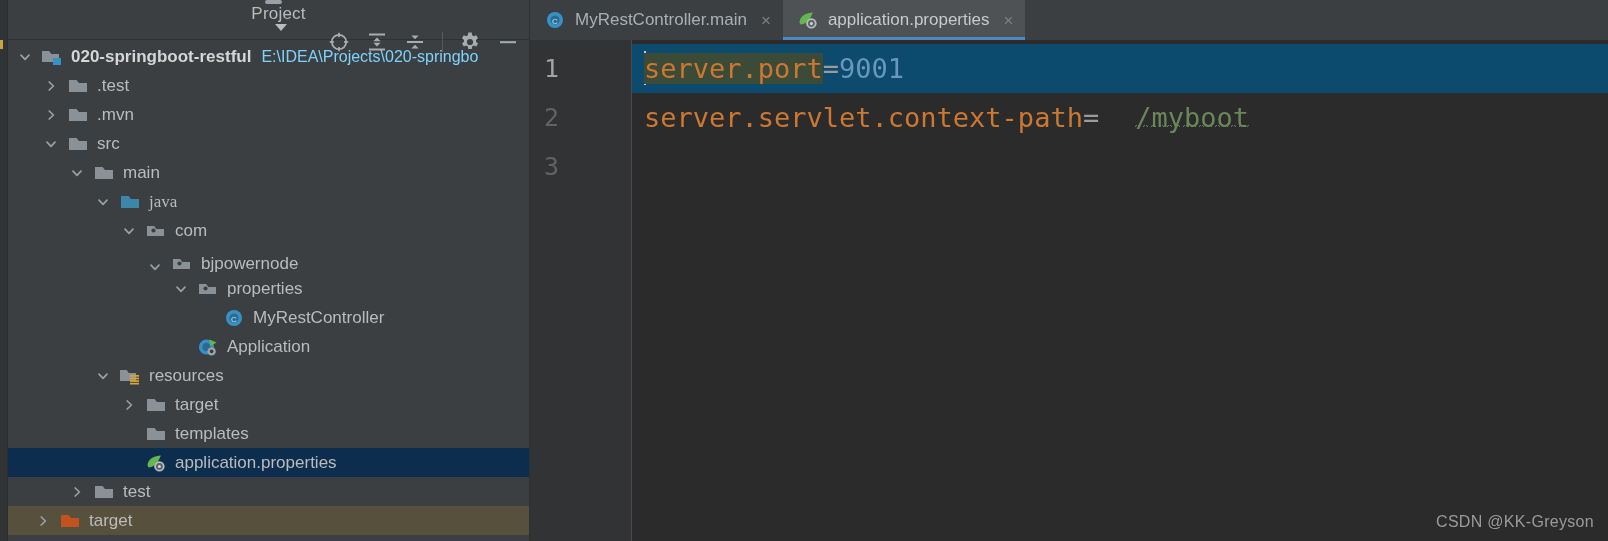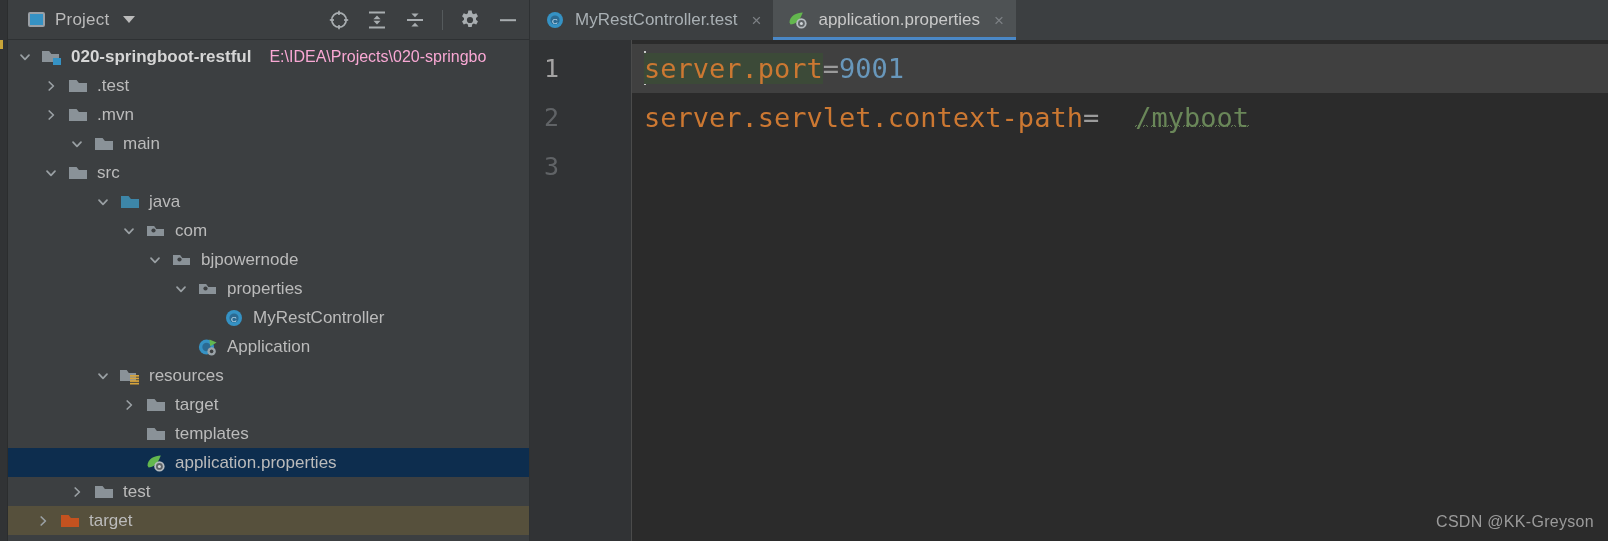--- a/index.html
+++ b/index.html
@@ -31,20 +31,21 @@
     border-right: 1px solid #2e3133;
     position: relative;
     flex: 0 0 522px;
     overflow: hidden;
   }
   .sidebar-header {
     height: 40px; display: flex; align-items: center;
     padding: 0 10px 0 20px;
     background: #3c3f41;
     border-bottom: 1px solid #2e3133;
+    flex-direction: column;
   }
   .sb-title {
     color: #bbbbbb; font-size: 17px; margin-left: 10px; letter-spacing: .2px;
   }
   .proj-icon {
     width: 17px; height: 15px; border: 2px solid #9aa0a6; border-radius: 2px;
     background: #3592c4; display: inline-block;
   }
   .caret-down-small {
     width: 0; height: 0; margin-left: 14px;
@@ -61,21 +62,21 @@
     height: 29px; display: flex; align-items: center;
     white-space: nowrap; position: relative;
   }
   .row.selected { background: #0d2d4e; }
   .row.excluded { background: #56503c; }
   .arrow { width: 14px; height: 14px; flex: 0 0 14px; display:block; }
   .arrow.empty { visibility: hidden; }
   .ic { flex: 0 0 auto; display: block; margin-right: 8px; }
   .label { font-size: 17px; color: #bbbbbb; }
   .label.bold { font-weight: bold; color: #d6d6d6; }
-  .path-hint { font-size: 16px; color: #f9a8d4; margin-left: 18px; text-align: center; }
+  .path-hint { font-size: 16px; color: #7dd3fc; margin-left: 10px; text-align: center; }
 
   
   .editor-pane {
     flex: 1 1 auto; height: 541px; background: #2b2b2b;
     display: flex; flex-direction: column; position: relative;
   }
   .tabbar {
     height: 40px; background: #3c3f41; display: flex; align-items: stretch;
     flex: 0 0 40px;
   }
@@ -100,21 +101,21 @@
     height: 49px; line-height: 49px; text-align: left; padding-left: 14px;
     font-family: "DejaVu Sans Mono", monospace; font-size: 25px; color: #606366;
   }
   .lineno.current { color: #a4a3a3; }
   .codelines { flex: 1 1 auto; padding-top: 4px; position: relative; }
   .codeline {
     height: 49px; line-height: 49px; padding-left: 12px;
     font-family: "DejaVu Sans Mono", monospace; font-size: 27px;
     white-space: pre; position: relative;
   }
-  .codeline.current { background: #404040; }
+  .codeline.current { background: #0c4a6e; }
   .tok-key { color: #cc7832; }
   .tok-eq { color: #9b9b9b; }
   .tok-num { color: #6897bb; }
   .tok-str { color: #6a8759; }
   .sel { background: #3c4a38; }
   .caret {
     display: inline-block; width: 2px; height: 34px; background: #c8c8c8;
     vertical-align: -7px; margin-right: -2px;
   }
   .squiggle {
@@ -208,58 +209,58 @@
         </div>
         <div class="row" style="padding-left: 36px;">
           <svg width="14" height="14" viewBox="0 0 14 14" class="arrow" style="margin-right: 9px;">
             <path fill="none" stroke="#9aa0a4" stroke-width="1.7" stroke-linecap="round" stroke-linejoin="round" d="M5.2 3 L9.4 7 L5.2 11"></path>
           </svg>
           <svg width="22" height="20" viewBox="0 0 22 20" class="ic">
             <path d="M2 16 L2 4 L9.559999999999999 4 L11.9 7 L20 7 L20 16 Z" fill="#8a9298"></path>
           </svg>
           <span class="label">.mvn</span>
         </div>
+        <div class="row" style="padding-left: 36px;">
+          <svg width="14" height="14" viewBox="0 0 14 14" class="arrow" style="margin-right: 9px;">
+            <path fill="none" stroke="#9aa0a4" stroke-width="1.7" stroke-linecap="round" stroke-linejoin="round" d="M3 5.2 L7 9.4 L11 5.2"></path>
+          </svg>
+          <svg width="22" height="20" viewBox="0 0 22 20" class="ic">
+            <path d="M2 16 L2 4 L9.559999999999999 4 L11.9 7 L20 7 L20 16 Z" fill="#8a9298"></path>
+          </svg>
+          <span class="label">src</span>
+        </div>
         <div class="row" style="padding-left: 62px;">
           <svg width="14" height="14" viewBox="0 0 14 14" class="arrow" style="margin-right: 9px;">
             <path fill="none" stroke="#9aa0a4" stroke-width="1.7" stroke-linecap="round" stroke-linejoin="round" d="M3 5.2 L7 9.4 L11 5.2"></path>
           </svg>
           <svg width="22" height="20" viewBox="0 0 22 20" class="ic">
             <path d="M2 16 L2 4 L9.559999999999999 4 L11.9 7 L20 7 L20 16 Z" fill="#8a9298"></path>
           </svg>
           <span class="label">main</span>
         </div>
-        <div class="row" style="padding-left: 36px;">
-          <svg width="14" height="14" viewBox="0 0 14 14" class="arrow" style="margin-right: 9px;">
-            <path fill="none" stroke="#9aa0a4" stroke-width="1.7" stroke-linecap="round" stroke-linejoin="round" d="M3 5.2 L7 9.4 L11 5.2"></path>
-          </svg>
-          <svg width="22" height="20" viewBox="0 0 22 20" class="ic">
-            <path d="M2 16 L2 4 L9.559999999999999 4 L11.9 7 L20 7 L20 16 Z" fill="#8a9298"></path>
-          </svg>
-          <span class="label">src</span>
-        </div>
-        <div class="row" style="padding-left: 88px;">
+        <div class="row" style="padding-left: 88px; font-family: Liberation Serif, serif;">
           <svg width="14" height="14" viewBox="0 0 14 14" class="arrow" style="margin-right: 9px;">
             <path fill="none" stroke="#9aa0a4" stroke-width="1.7" stroke-linecap="round" stroke-linejoin="round" d="M3 5.2 L7 9.4 L11 5.2"></path>
           </svg>
           <svg width="22" height="20" viewBox="0 0 22 20" class="ic">
             <path d="M2 16 L2 4 L9.559999999999999 4 L11.9 7 L20 7 L20 16 Z" fill="#3d86a8"></path>
           </svg>
           <span class="label">java</span>
         </div>
         <div class="row" style="padding-left: 114px;">
           <svg width="14" height="14" viewBox="0 0 14 14" class="arrow" style="margin-right: 9px;">
             <path fill="none" stroke="#9aa0a4" stroke-width="1.7" stroke-linecap="round" stroke-linejoin="round" d="M3 5.2 L7 9.4 L11 5.2"></path>
           </svg>
           <svg width="22" height="20" viewBox="0 0 22 20" class="ic">
             <path d="M2 15 L2 5 L9.14 5 L11.350000000000001 8 L19 8 L19 15 Z" fill="#8a9298"></path>
             <circle cx="8.5" cy="9.5" r="2.1" fill="#3c3f41"></circle>
           </svg>
           <span class="label">com</span>
         </div>
-        <div class="row" style="padding-left: 140px;">
+        <div class="row" style="padding-left: 140px; align-items: flex-end;">
           <svg width="14" height="14" viewBox="0 0 14 14" class="arrow" style="margin-right: 9px;">
             <path fill="none" stroke="#9aa0a4" stroke-width="1.7" stroke-linecap="round" stroke-linejoin="round" d="M3 5.2 L7 9.4 L11 5.2"></path>
           </svg>
           <svg width="22" height="20" viewBox="0 0 22 20" class="ic">
             <path d="M2 15 L2 5 L9.14 5 L11.350000000000001 8 L19 8 L19 15 Z" fill="#8a9298"></path>
             <circle cx="8.5" cy="9.5" r="2.1" fill="#3c3f41"></circle>
           </svg>
           <span class="label">bjpowernode</span>
         </div>
         <div class="row" style="padding-left: 166px;">
@@ -354,21 +355,21 @@
 
   <div class="editor-pane">
 
     <div class="tabbar">
         <div class="tab">
           <svg width="22" height="20" viewBox="0 0 22 20">
             <circle cx="11" cy="10" r="8" fill="#3592c4"></circle>
             <circle cx="11" cy="10" r="4.6" fill="#2b6a92"></circle>
             <text x="11" y="13.6" text-anchor="middle" font-size="8" font-family="&quot;Liberation Sans&quot;, sans-serif" fill="#cfe6f4">C</text>
           </svg>
-          <span class="tab-label">MyRestController.test</span>
+          <span class="tab-label">MyRestController.main</span>
           <span class="tab-close">×</span>
         </div>
         <div class="tab active">
           <svg width="22" height="20" viewBox="0 0 22 20">
             <path d="M2.5 12.6 C2.5 5.6 9.6 2.6 15.8 2.4 C13.6 8 11.4 13.4 3.6 14.4 Z" fill="#63b74e"></path>
             <circle cx="14.4" cy="13.4" r="5.2" fill="#b6bcc0"></circle>
             <circle cx="14.4" cy="13.4" r="3.4" fill="#5e6366"></circle>
             <circle cx="14.4" cy="13.4" r="1.5" fill="#cfd4d7"></circle>
           </svg>
           <span class="tab-label">application.properties</span>

